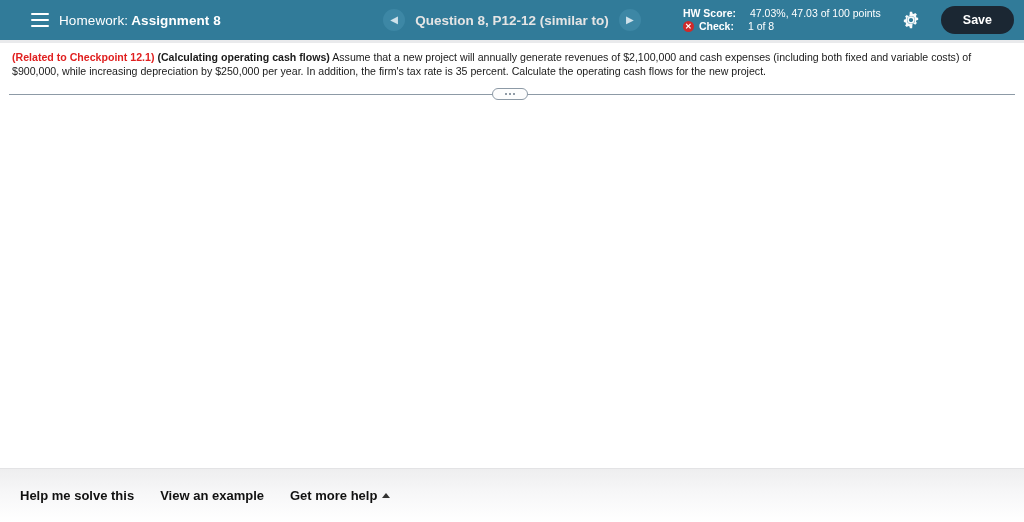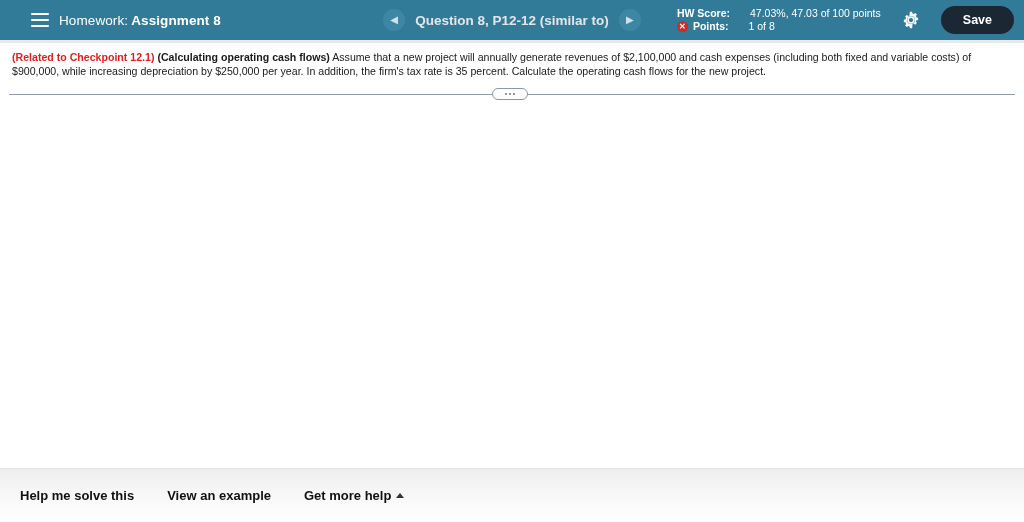--- a/index.html
+++ b/index.html
@@ -70,21 +70,21 @@
     position: absolute; right: 0; top: 0; height: 40px;
     display: flex; align-items: center; gap: 20px;
     padding-right: 10px;
   }
   .score-block {
     font-size: 10.5px; line-height: 13px; color: #ffffff;
     white-space: nowrap;
   }
   .score-row { display: flex; align-items: center; }
   .score-row .k { font-weight: 700; }
-  .score-row .v { font-weight: 400; margin-left: 20px; }
+  .score-row .v { font-weight: 400; margin-left: 14px; }
   .xicon {
     width: 11px; height: 11px; border-radius: 50%;
     background: #cf2a2a; color: #ffffff;
     font-size: 8px; line-height: 11px; text-align: center;
     margin-right: 5px; font-weight: 700;
     display: inline-block; flex: 0 0 auto;
   }
   .gear { width: 20px; height: 20px; cursor: pointer; opacity: .97; }
   .save-btn {
     background: #1b2733; color: #ffffff;
@@ -149,21 +149,21 @@
 
   
   .footer {
     position: absolute; left: 0; bottom: 0;
     width: 1024px; height: 54px;
     background: linear-gradient(to bottom, #eeeeef 0%, #f7f7f8 45%, #ffffff 100%);
     border-top: 1px solid #e3e3e5;
     display: flex; align-items: center;
   }
   .footer-left {
-    display: flex; align-items: center; gap: 33px;
+    display: flex; align-items: center; gap: 26px;
     padding-left: 20px;
   }
   .help-link {
     font-size: 13px; font-weight: 700; color: #111111;
     cursor: pointer; white-space: nowrap;
     display: flex; align-items: center; gap: 5px;
   }
   .caret-up {
     width: 0; height: 0;
     border-left: 4px solid transparent;
@@ -215,21 +215,21 @@
     </div>
 
     <div class="hdr-right">
       <div class="score-block">
         <div class="score-row">
           <span class="k">HW Score:</span>
           <span class="v">47.03%, 47.03 of 100 points</span>
         </div>
         <div class="score-row">
           <span class="xicon">✕</span>
-          <span class="k">Points:</span>
+          <span class="k">Check:</span>
           <span class="v">1 of 8</span>
         </div>
       </div>
 
       <svg class="gear" viewBox="0 0 24 24">
         <path fill="none" stroke="#ffffff" stroke-width="2" d="M12 8.5a3.5 3.5 0 1 0 0 7 3.5 3.5 0 0 0 0-7z"></path>
         <path fill="#ffffff" d="M10.6 2h2.8l.35 2.1c.55.17 1.07.39 1.55.66l1.78-1.2 1.98 1.98-1.2 1.78c.27.48.49 1 .66 1.55l2.08.33v2.8l-2.08.35c-.17.55-.39 1.07-.66 1.55l1.2 1.78-1.98 1.98-1.78-1.2c-.48.27-1 .49-1.55.66L13.4 22h-2.8l-.35-2.1c-.55-.17-1.07-.39-1.55-.66l-1.78 1.2-1.98-1.98 1.2-1.78a6.9 6.9 0 0 1-.66-1.55L3.4 14.4v-2.8l2.08-.35c.17-.55.39-1.07.66-1.55l-1.2-1.78 1.98-1.98 1.78 1.2c.48-.27 1-.49 1.55-.66L10.6 2zm1.4 5.2a4.8 4.8 0 1 0 0 9.6 4.8 4.8 0 0 0 0-9.6z"></path>
       </svg>
 
       <button class="save-btn">Save</button>

